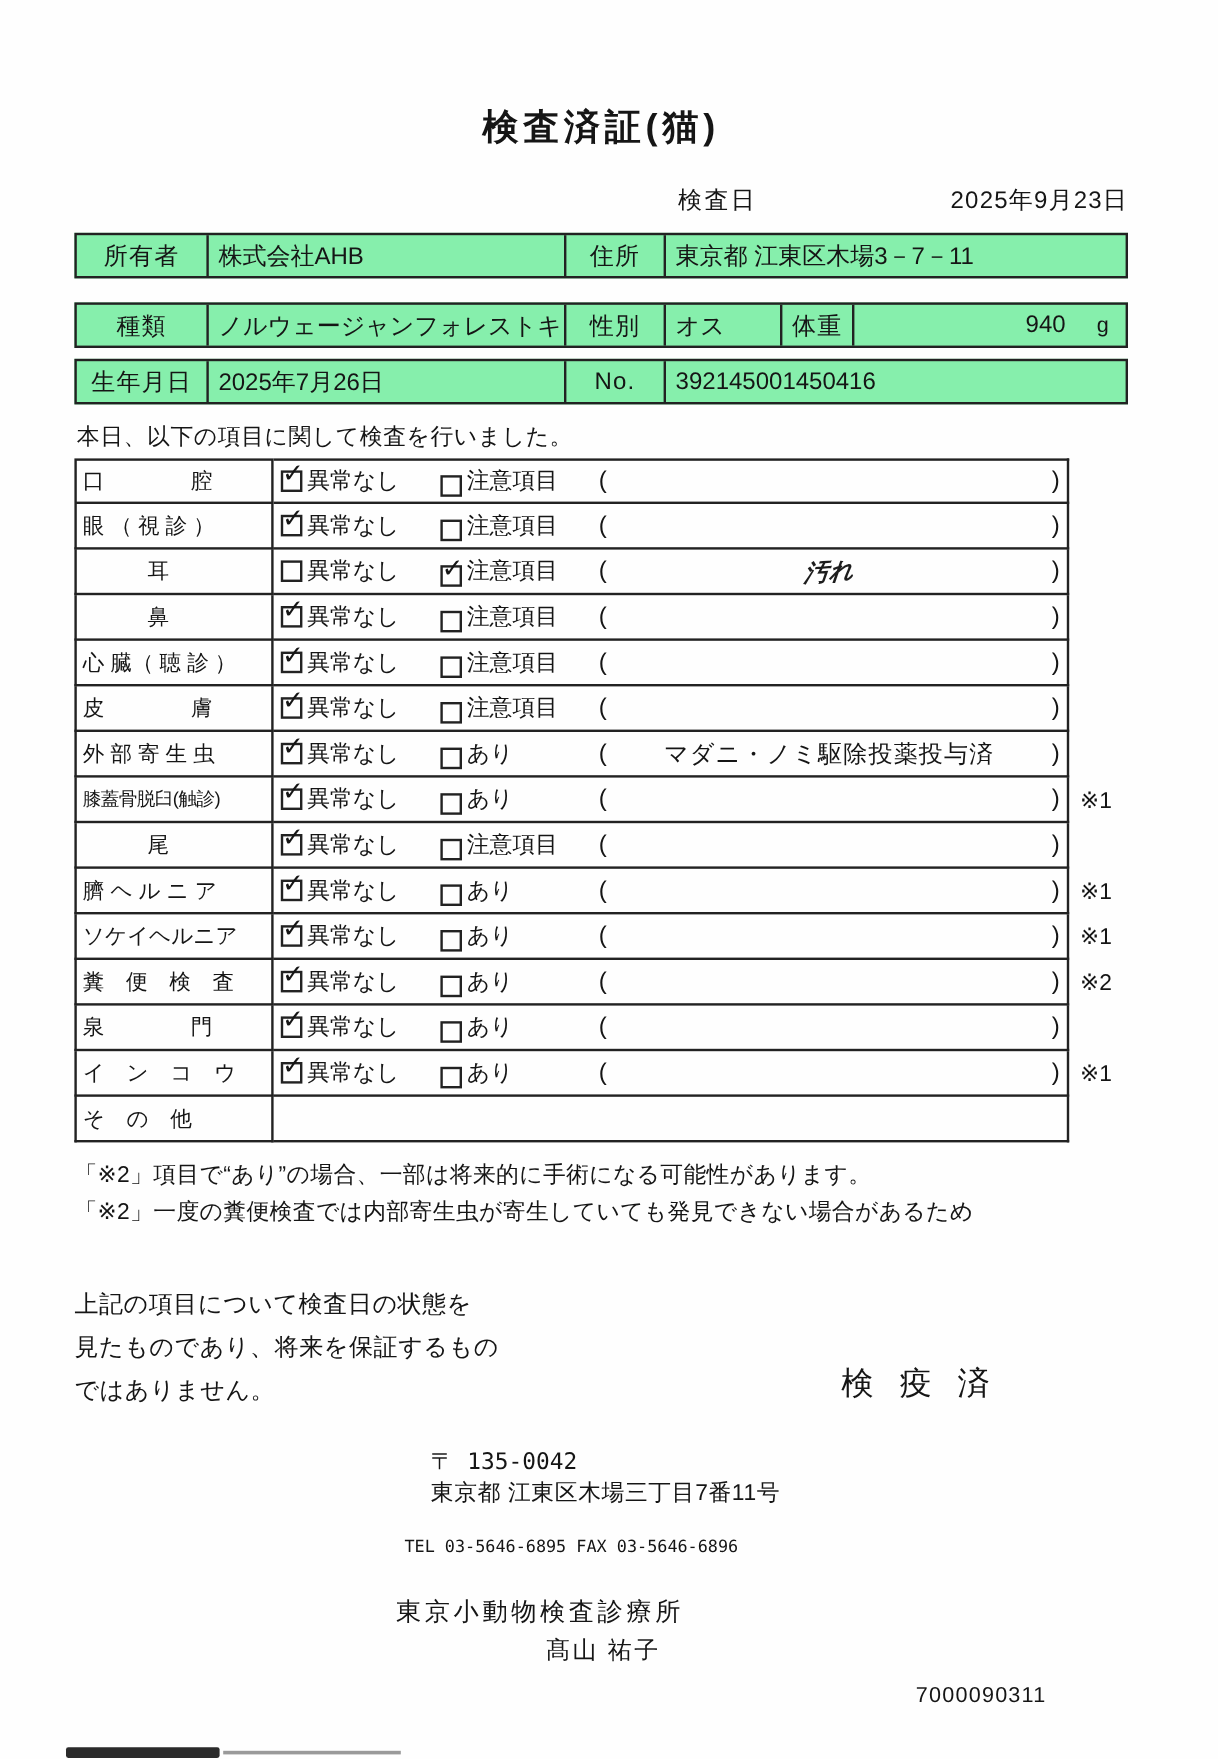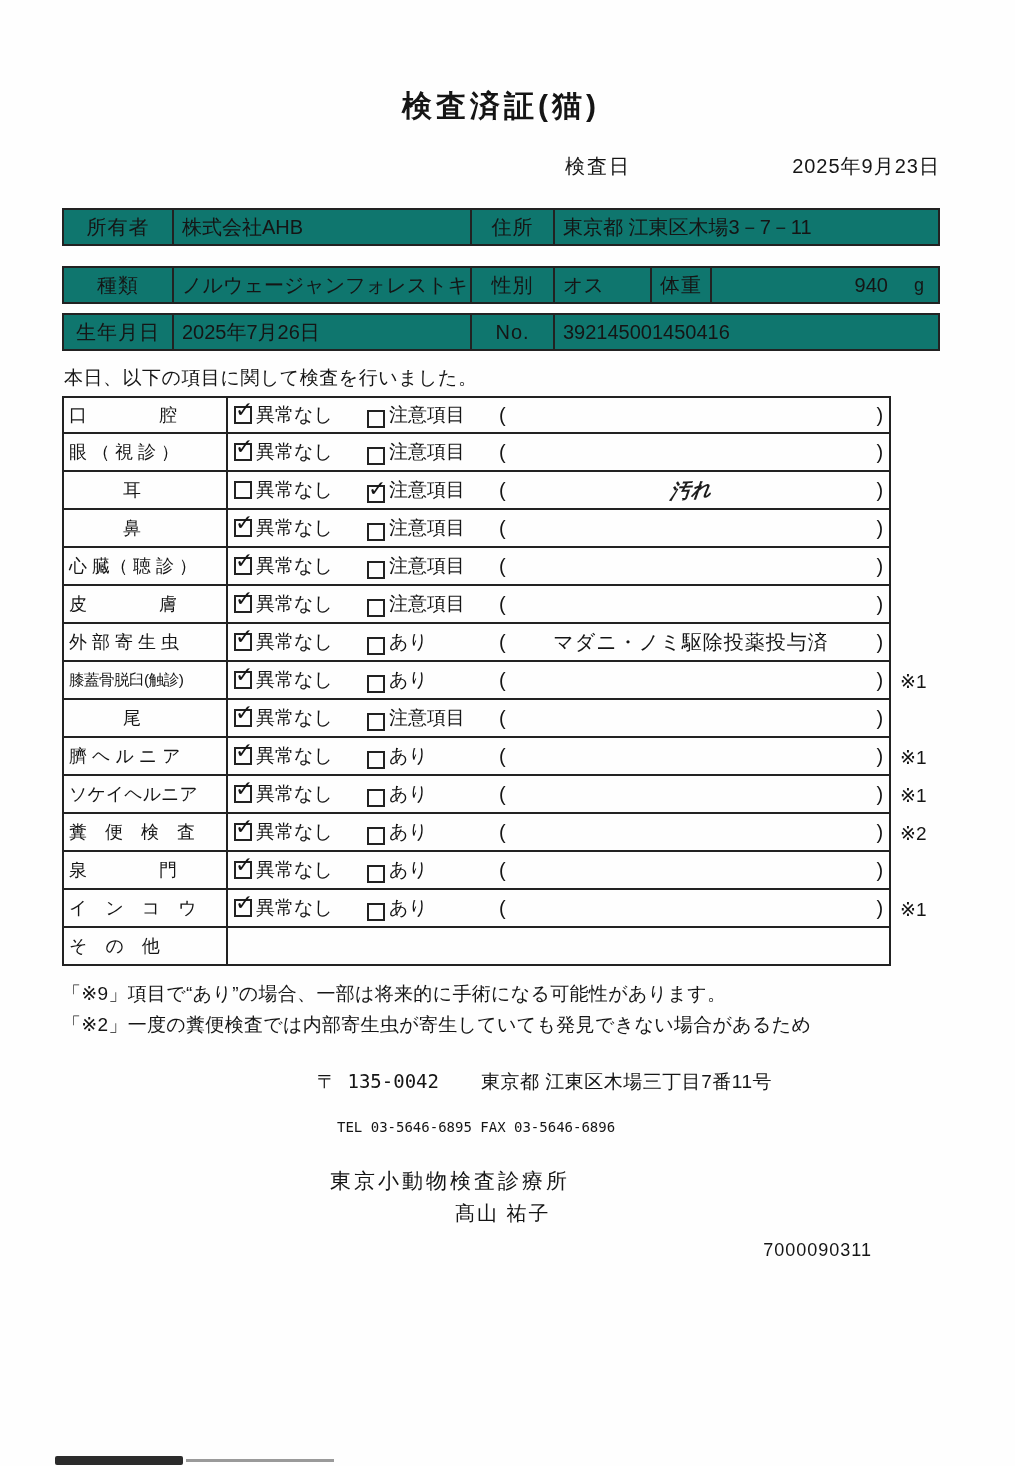--- a/index.html
+++ b/index.html
@@ -2,25 +2,25 @@
 <html><head>
 <meta charset="utf-8">
 <style>
   html,body{margin:0;padding:0;background:#e9e9e9;}
   body{font-family:"Liberation Sans","DejaVu Sans",sans-serif;color:#151515;}
   .sheet{position:relative;width:1015px;height:1466px;background:#fefefe;margin:0 auto;
          box-sizing:border-box;padding:86px 75px 0 62px;overflow:hidden;}
 
   .title{text-align:center;font-size:30px;font-weight:600;letter-spacing:4px;margin:0 0 26px 0;}
 
-  .date-row{display:flex;align-items:flex-start;font-size:20px;margin-bottom:28px;}
+  .date-row{display:flex;align-items:flex-start;font-size:20px;margin-bottom:14px;}
   .date-label{margin-left:503px;letter-spacing:2px;}
   .date-value{margin-left:auto;letter-spacing:1px;}
 
-  .info-table{display:flex;border:2px solid #222;box-sizing:border-box;background:#0f766e;}
+  .info-table{display:flex;border:2px solid #222;box-sizing:border-box;background:#86efac;}
   .info-table .cell{box-sizing:border-box;border-left:2px solid #222;height:34px;
         display:flex;align-items:center;padding:0 8px;font-size:20px;overflow:hidden;white-space:nowrap;}
   .info-table .cell:first-child{border-left:none;}
   .lbl{justify-content:center;letter-spacing:1px;}
   .w-108{width:108px;}.w-335{width:298px;}.w-83{width:83px;}.w-97{width:97px;}.w-60{width:60px;}
   .grow{flex:1;}
   .small{font-size:17.5px;}
   .weight-cell{justify-content:flex-end;}
   .weight-val{margin-right:26px;}
   .weight-unit{margin-right:6px;font-size:18px;}
@@ -50,21 +50,21 @@
   .handwritten{font-family:"DejaVu Serif","Liberation Serif",serif;font-style:italic;font-weight:bold;
             font-size:33px;letter-spacing:10px;transform:rotate(-4deg) skewX(-10deg);color:#1c1c1c;}
 
   .fnotes{margin-top:12px;font-size:19px;line-height:1.65;letter-spacing:0.3px;}
   .fnotes .indent{margin-left:50px;}
 
   .bottom1{display:flex;margin-top:42px;}
   .disclaimer{font-size:20px;line-height:1.8;letter-spacing:0.5px;}
   .stamp{margin-left:auto;margin-right:108px;align-self:flex-end;font-size:27px;letter-spacing:7px;margin-bottom:6px;}
 
-  .postal{margin-top:28px;margin-left:255px;font-size:19px;display:flex;align-items:baseline;}
+  .postal{margin-top:28px;margin-left:255px;font-size:19px;display:flex;align-items:baseline;flex-direction:column;}
   .postal .code{font-family:"DejaVu Sans Mono","Liberation Mono",monospace;}
   .postal .addr{margin-left:42px;letter-spacing:0.5px;}
   .tel{margin-top:24px;margin-left:275px;font-size:14px;font-family:"DejaVu Sans Mono","Liberation Mono",monospace;}
   .clinic{margin-top:32px;margin-left:268px;font-size:21px;letter-spacing:3px;}
   .vet{margin-top:5px;margin-left:393px;font-size:20px;letter-spacing:2px;}
   .serial{margin-top:13px;text-align:right;padding-right:68px;font-size:18px;letter-spacing:1px;}
 
   .artifact1{position:absolute;left:55px;bottom:1px;width:128px;height:9px;background:#2b2b2b;border-radius:2px;}
   .artifact2{position:absolute;left:186px;bottom:4px;width:148px;height:3px;background:#9a9a9a;}
 </style>
@@ -462,24 +462,32 @@
       <div class="irow">
       <div class="ilabel">
         <span>そ　の　他</span>
       </div>
       <div class="icontent"></div>
       <div class="inote"></div>
     </div>
     </div>
 
   <div class="fnotes">
-    <div>「※9」項目で“あり”の場合、一部は将来的に手術になる可能性があります。</div>
+    <div>「※2」項目で“あり”の場合、一部は将来的に手術になる可能性があります。</div>
     <div>「※2」一度の糞便検査では内部寄生虫が寄生していても発見できない場合があるため</div>
   </div>
 
+  <div class="bottom1">
+    <div class="disclaimer">
+      <div>上記の項目について検査日の状態を</div>
+      <div>見たものであり、将来を保証するもの</div>
+      <div>ではありません。</div>
+    </div>
+    <div class="stamp">検 疫 済</div>
+  </div>
 
   <div class="postal">
     <span class="code">〒 135-0042</span>
     <span class="addr">東京都 江東区木場三丁目7番11号</span>
   </div>
 
   <div class="tel">TEL 03-5646-6895  FAX 03-5646-6896</div>
 
   <div class="clinic">東京小動物検査診療所</div>
   <div class="vet">髙山 祐子</div>

